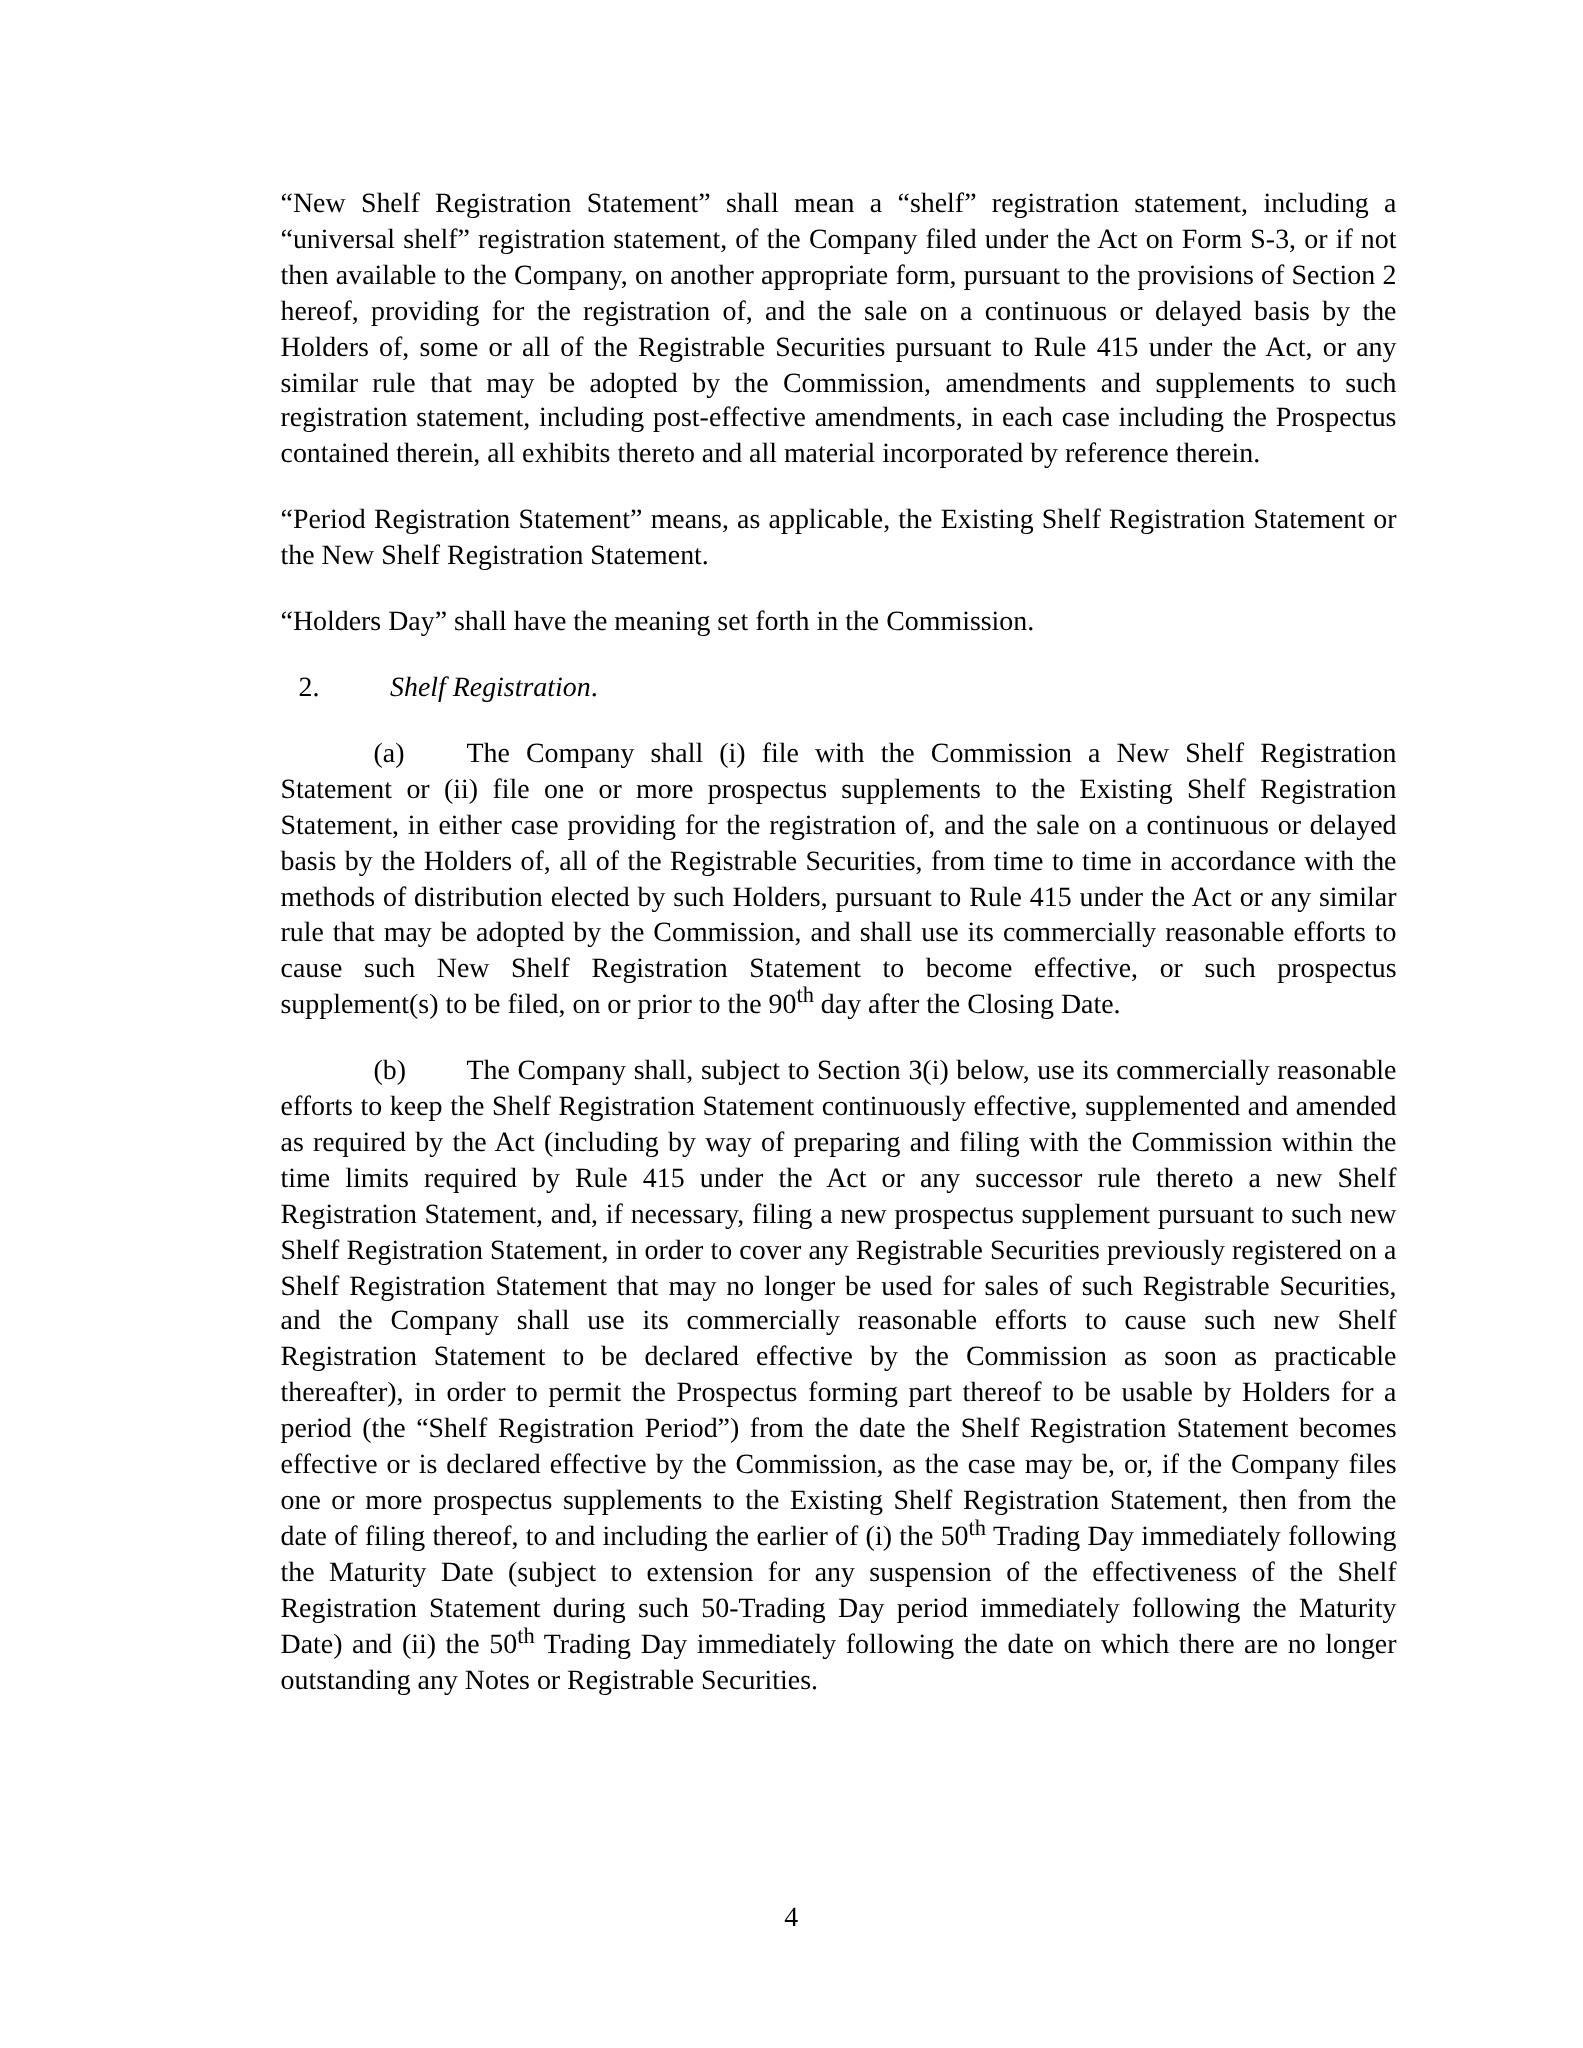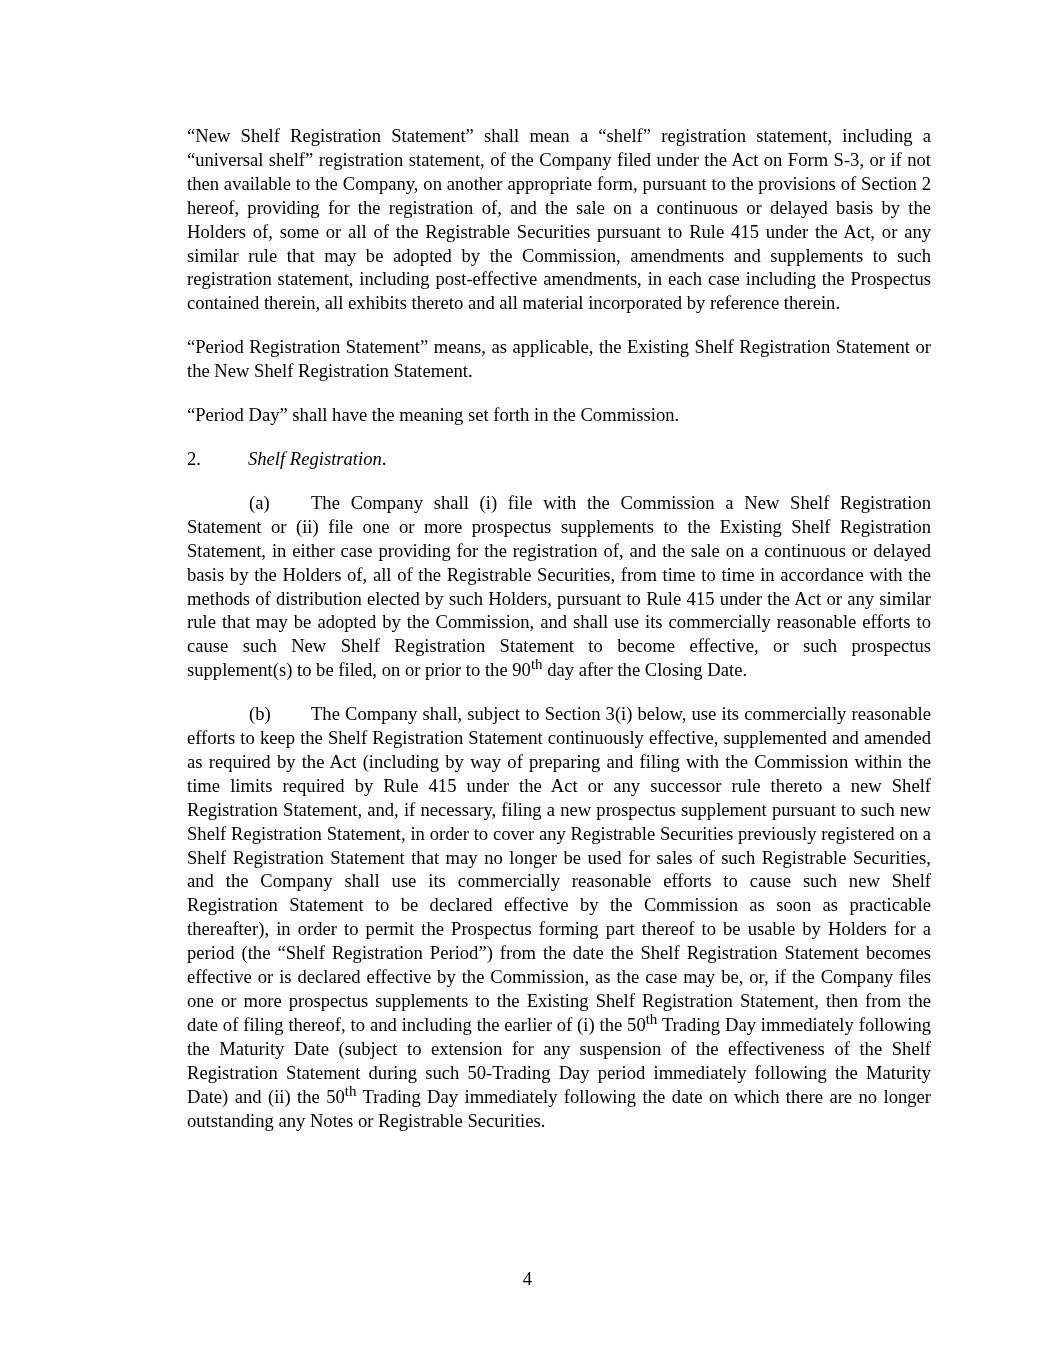--- a/index.html
+++ b/index.html
@@ -31,21 +31,21 @@
       text-indent: 62px;
     }
     .label {
       display: inline-block;
       text-indent: 0;
     }
     .label-a, .label-b {
       width: 62px;
     }
     .heading-row {
-      margin: 0 0 20px 0;
+      margin: 0 0 20px 12px;
     }
     .heading-num {
       display: inline-block;
       width: 61px;
     }
     .heading-title {
       font-style: italic;
     }
     b { font-weight: normal; }
     sup {
@@ -65,21 +65,21 @@
   </style>
 </head>
 <body>
 
 <div class="page">
 
   <p class="para"><span>“</span><b>New Shelf Registration Statement</b><span>”</span><span> shall mean a “shelf” registration statement, including a “universal shelf” registration statement, of the Company filed under the Act on Form S-3, or if not then available to the Company, on another appropriate form, pursuant to the provisions of Section 2 hereof, providing for the registration of, and the sale on a continuous or delayed basis by the Holders of, some or all of the Registrable Securities pursuant to Rule 415 under the Act, or any similar rule that may be adopted by the Commission, amendments and supplements to such registration statement, including post-effective amendments, in each case including the Prospectus contained therein, all exhibits thereto and all material incorporated by reference therein.</span></p>
 
   <p class="para"><span>“</span><b>Period Registration Statement</b><span>”</span><span> means, as applicable, the Existing Shelf Registration Statement or the New Shelf Registration Statement.</span></p>
 
-  <p class="para"><span>“</span><b>Period Day</b><span>”</span><span> shall have the meaning set forth in the Commission.</span></p>
+  <p class="para"><span>“</span><b>Holders Day</b><span>”</span><span> shall have the meaning set forth in the Commission.</span></p>
 
   <div class="heading-row"><span class="heading-num">2.</span><span class="heading-title">Shelf Registration</span><span>.</span></div>
 
   <p class="para indent"><span class="label label-a">(a)</span><span>The Company shall (i) file with the Commission a New Shelf Registration Statement or (ii) file one or more prospectus supplements to the Existing Shelf Registration Statement, in either case providing for the registration of, and the sale on a continuous or delayed basis by the Holders of, all of the Registrable Securities, from time to time in accordance with the methods of distribution elected by such Holders, pursuant to Rule 415 under the Act or any similar rule that may be adopted by the Commission, and shall use its commercially reasonable efforts to cause such New Shelf Registration Statement to become effective, or such prospectus supplement(s) to be filed, on or prior to the 90</span><sup>th</sup><span> day after the Closing Date.</span></p>
 
   <p class="para indent"><span class="label label-b">(b)</span><span>The Company shall, subject to Section 3(i) below, use its commercially reasonable efforts to keep the Shelf Registration Statement continuously effective, supplemented and amended as required by the Act (including by way of preparing and filing with the Commission within the time limits required by Rule 415 under the Act or any successor rule thereto a new Shelf Registration Statement, and, if necessary, filing a new prospectus supplement pursuant to such new Shelf Registration Statement, in order to cover any Registrable Securities previously registered on a Shelf Registration Statement that may no longer be used for sales of such Registrable Securities, and the Company shall use its commercially reasonable efforts to cause such new Shelf Registration Statement to be declared effective by the Commission as soon as practicable thereafter), in order to permit the Prospectus forming part thereof to be usable by Holders for a period (the “</span><b>Shelf Registration Period</b><span>”) from the date the Shelf Registration Statement becomes effective or is declared effective by the Commission, as the case may be, or, if the Company files one or more prospectus supplements to the Existing Shelf Registration Statement, then from the date of filing thereof, to and including the earlier of (i) the 50</span><sup>th</sup><span> Trading Day immediately following the Maturity Date (subject to extension for any suspension of the effectiveness of the Shelf Registration Statement during such 50-Trading Day period immediately following the Maturity Date) and (ii) the 50</span><sup>th</sup><span> Trading Day immediately following the date on which there are no longer outstanding any Notes or Registrable Securities.</span></p>
 
 </div>
 
 <div class="page-number">4</div>

